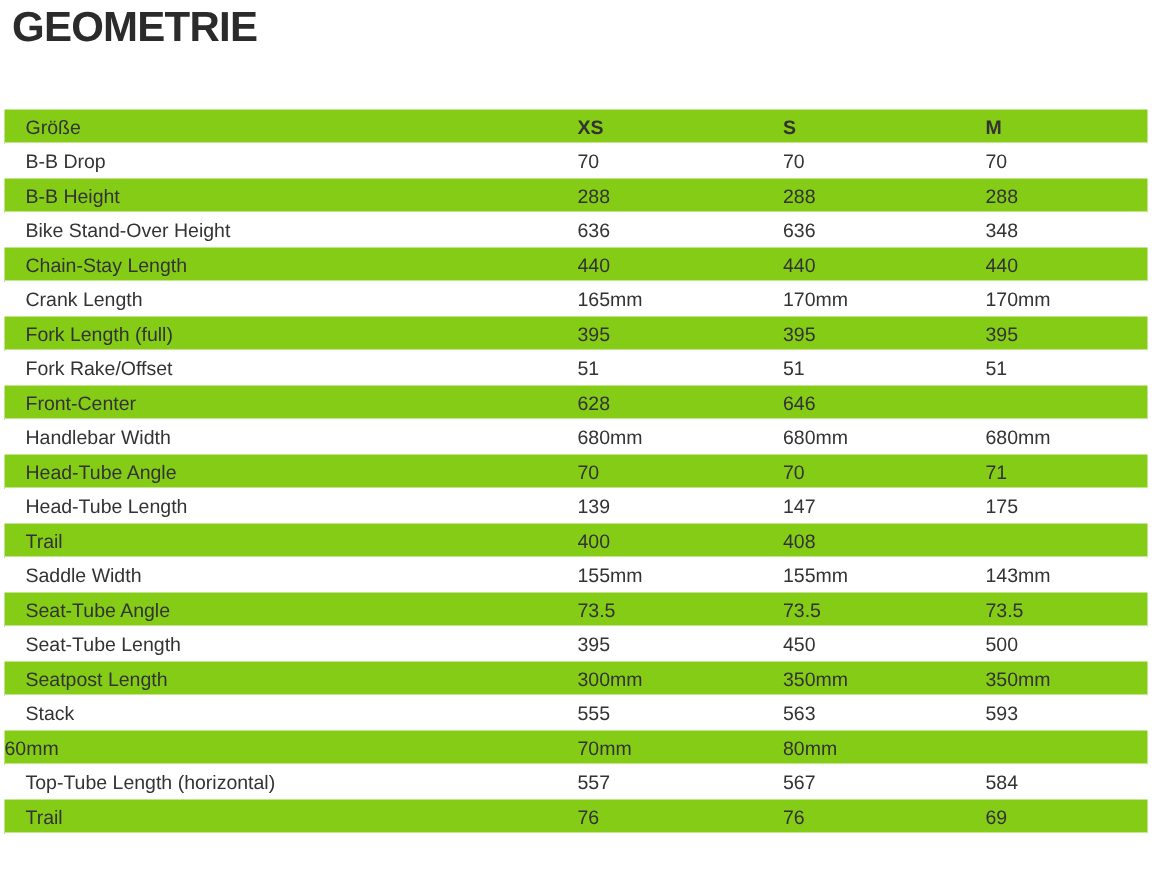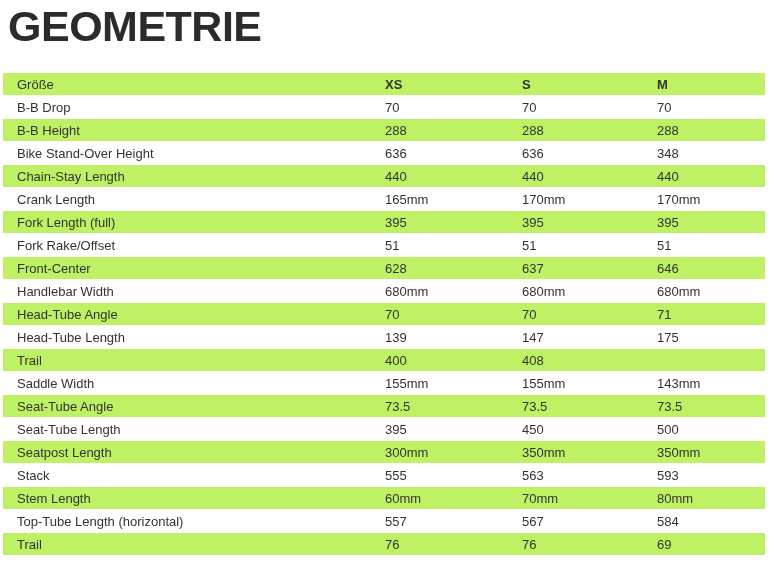--- a/index.html
+++ b/index.html
@@ -10,21 +10,21 @@
     overflow: hidden;
     background: #ffffff;
     font-family: "Liberation Sans", sans-serif;
     color: #333333;
   }
   .title {
     position: absolute;
     left: 8px;
     top: 2px;
     margin: 0;
-    font-size: 43px;
+    font-size: 28px;
     font-weight: bold;
     letter-spacing: -0.5px;
     color: #2b2b2b;
     white-space: nowrap;
   }
   .geo-table {
     position: absolute;
     left: 3px;
     top: 73px;
     width: 762px;
@@ -35,21 +35,21 @@
     height: 23px;
   }
   .row > div {
     height: 23px;
     line-height: 23px;
     font-size: 13px;
     white-space: nowrap;
     overflow: hidden;
   }
   .shade {
-    background: #bef264;
+    background: #84cc16;
     box-shadow: inset 0 -1px 0 #ffffff;
   }
   .label-cell { padding-left: 14px; }
   .head .val-cell { font-weight: bold; }
 </style>
 </head>
 <body>
 
 <h1 class="title">GEOMETRIE</h1>
 
@@ -106,21 +106,20 @@
   <div class="row">
     <div class="label-cell">Fork Rake/Offset</div>
     <div class="val-cell">51</div>
     <div class="val-cell">51</div>
     <div class="val-cell">51</div>
   </div>
 
   <div class="row shade">
     <div class="label-cell">Front-Center</div>
     <div class="val-cell">628</div>
-    <div class="val-cell">637</div>
     <div class="val-cell">646</div>
   </div>
 
   <div class="row">
     <div class="label-cell">Handlebar Width</div>
     <div class="val-cell">680mm</div>
     <div class="val-cell">680mm</div>
     <div class="val-cell">680mm</div>
   </div>
 
@@ -173,21 +172,20 @@
   </div>
 
   <div class="row">
     <div class="label-cell">Stack</div>
     <div class="val-cell">555</div>
     <div class="val-cell">563</div>
     <div class="val-cell">593</div>
   </div>
 
   <div class="row shade">
-    <div class="label-cell">Stem Length</div>
     <div class="val-cell">60mm</div>
     <div class="val-cell">70mm</div>
     <div class="val-cell">80mm</div>
   </div>
 
   <div class="row">
     <div class="label-cell">Top-Tube Length (horizontal)</div>
     <div class="val-cell">557</div>
     <div class="val-cell">567</div>
     <div class="val-cell">584</div>

